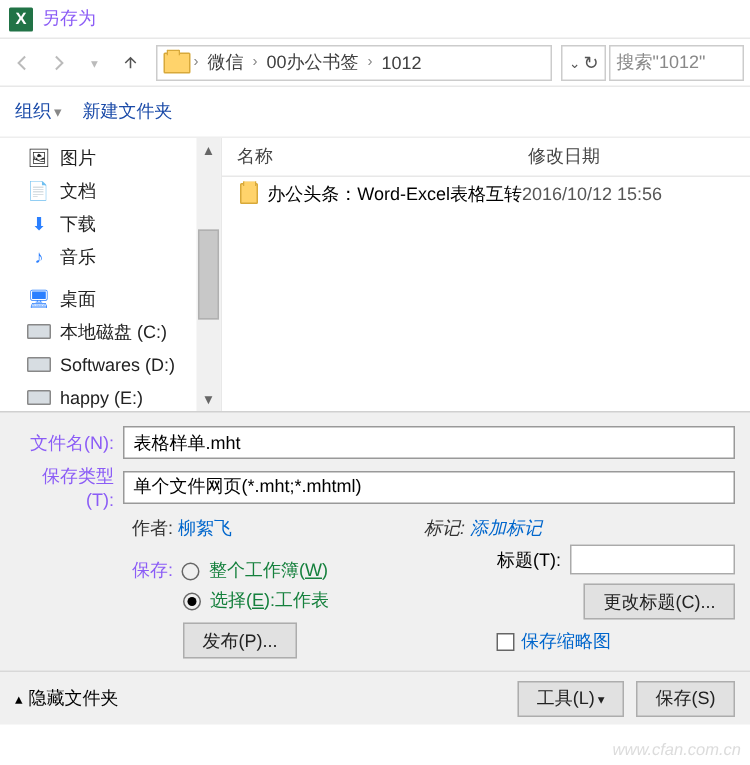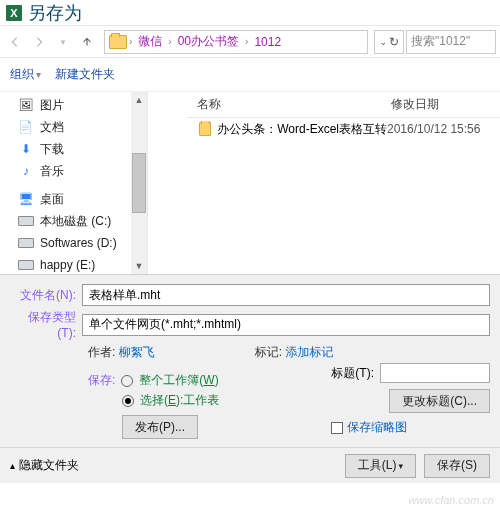--- a/index.html
+++ b/index.html
@@ -1,41 +1,41 @@
 <!DOCTYPE html>
 <html><head>
 <meta charset="utf-8">
 <style>
   * { box-sizing: border-box; font-family: "Microsoft YaHei", "Segoe UI", sans-serif; }
   body { margin: 0; width: 500px; height: 510px; background: #fff; font-size: 12px; color: #000; overflow: hidden; }
   .titlebar { height: 26px; background: #fff; border-bottom: 1px solid #e8e8e8; display: flex; align-items: center; padding: 0 6px; }
   .titlebar .xicon { width: 16px; height: 16px; background: #217346; color: #fff; font-size: 11px; font-weight: bold; display: flex; align-items: center; justify-content: center; margin-right: 6px; border-radius:1px;}
-  .titlebar .title { font-size: 18px; color: #0c4a6e; font-family: Liberation Serif, serif; }
+  .titlebar .title { font-size: 12px; color: #8b5cf6; font-family: Liberation Serif, serif; }
   .navrow { height: 32px; display: flex; align-items: center; padding: 0 4px; gap: 2px; border-bottom: 1px solid #e8e8e8; }
   .navbtn { width: 22px; height: 22px; display: flex; align-items: center; justify-content: center; color: #888; }
   .navbtn svg { width: 14px; height: 14px; }
   .patharea { flex: 1; height: 24px; border: 1px solid #ccc; background: #fff; display: flex; align-items: center; padding: 0 2px; gap: 2px; margin: 0 4px;}
   .foldericon { width:18px; height:14px; background:#ffd36b; border:1px solid #d8a93a; border-radius:1px; position:relative; margin-left:2px;}
   .foldericon::before{content:"";position:absolute;top:-3px;left:1px;width:7px;height:3px;background:#ffd36b;border:1px solid #d8a93a;border-bottom:none;border-radius:1px 1px 0 0;}
-  .crumb { padding: 0 4px; color: #a21caf; }
+  .crumb { padding: 0 4px; color: #404040; }
   .crumbsep { color: #888; font-size: 10px; }
   .refreshgroup{display:flex;align-items:center;gap:2px;border:1px solid #ccc;height:24px;padding:0 4px;}
   .searchbox { width: 90px; height: 24px; border: 1px solid #ccc; padding: 0 4px; color: #888; display:flex;align-items:center;}
   .toolbar { height: 34px; display: flex; align-items: center; padding: 0 10px; gap: 14px; border-bottom:1px solid #eee;}
   .toolbar .tbtn { color: #1a4aa8; display:flex;align-items:center;gap:2px; }
   .toolbar .sep{color:#888;font-size:10px;}
   .body { display: flex; height: 182px; }
   .sidebar { width: 148px; border-right: 1px solid #e8e8e8; overflow: hidden; padding-top:2px;position:relative;}
   .sbitem { height: 22px; display: flex; align-items: center; padding-left: 18px; gap: 6px; color: #222; }
   .sbitem .ic { width: 16px; height: 14px; display:flex;align-items:center;justify-content:center;}
   .sbitem .disk{width:16px;height:10px;background:#d7dde2;border:1px solid #888;border-radius:1px;}
   .scrollgutter{position:absolute;right:0;top:0;bottom:0;width:16px;background:#f0f0f0;display:flex;flex-direction:column;justify-content:space-between;align-items:center;}
   .scrollgutter .arr{width:16px;height:16px;display:flex;align-items:center;justify-content:center;color:#666;font-size:9px;}
   .scrollgutter .thumb{width:14px;flex:0 0 60px;background:#c8c8c8;border:1px solid #b0b0b0;margin:1px;}
-  .main { flex: 1; display: flex; flex-direction: column; padding-left: 39px; }
+  .main { flex: 1; display: flex; flex-direction: column; }
   .colheads { height: 26px; display: flex; align-items: center; border-bottom: 1px solid #e8e8e8; color: #444; }
   .colheads .c1 { width: 200px; padding-left: 10px; }
   .colheads .c2 { flex:1; padding-left: 4px; }
   .filerow { height: 22px; display: flex; align-items: center; }
   .filerow .nm { width: 200px; padding-left: 10px; display: flex; align-items: center; gap: 6px; white-space:nowrap;overflow:hidden;}
   .filerow .dt { color: #555; }
   .bottom { border-top: 1px solid #d0d0d0; padding: 6px 10px 4px 10px; background:#f0f0f0;}
   .frow { display: flex; align-items: center; margin: 3px 0; }
   .flabel { width: 72px; text-align: right; padding-right: 6px; color:#8b5cf6;}
   .finput { flex: 1; height: 22px; border: 1px solid #999; background: #fff; padding: 0 6px; display:flex;align-items:center;}
@@ -183,21 +183,21 @@
       </div>
   </div>
   <div class="frow">
     <div class="flabel">保存类型(T):</div>
     <div class="finput">
         <span>单个文件网页(*.mht;*.mhtml)</span>
       </div>
   </div>
   <div class="metarow">
     <div><span>作者:</span> <span class="link">柳絮飞</span></div>
-    <div style="margin-left:80px;"><span>标记:</span> <span class="link">添加标记</span></div>
+    <div style="margin-left:108px;font-style:italic;"><span>标记:</span> <span class="link">添加标记</span></div>
   </div>
   <div class="midflex">
     <div class="saveopts">
       <div class="radiorow">
         <span class="flabel" style="width:auto;padding-right:0;">保存:</span>
         <div class="radio"></div>
         <span class="lbl"><span>整个工作簿(</span><span class="ul">W</span><span>)</span></span>
       </div>
       <div class="radiorow" style="padding-left:34px;">
         <div class="radio checked"></div>

